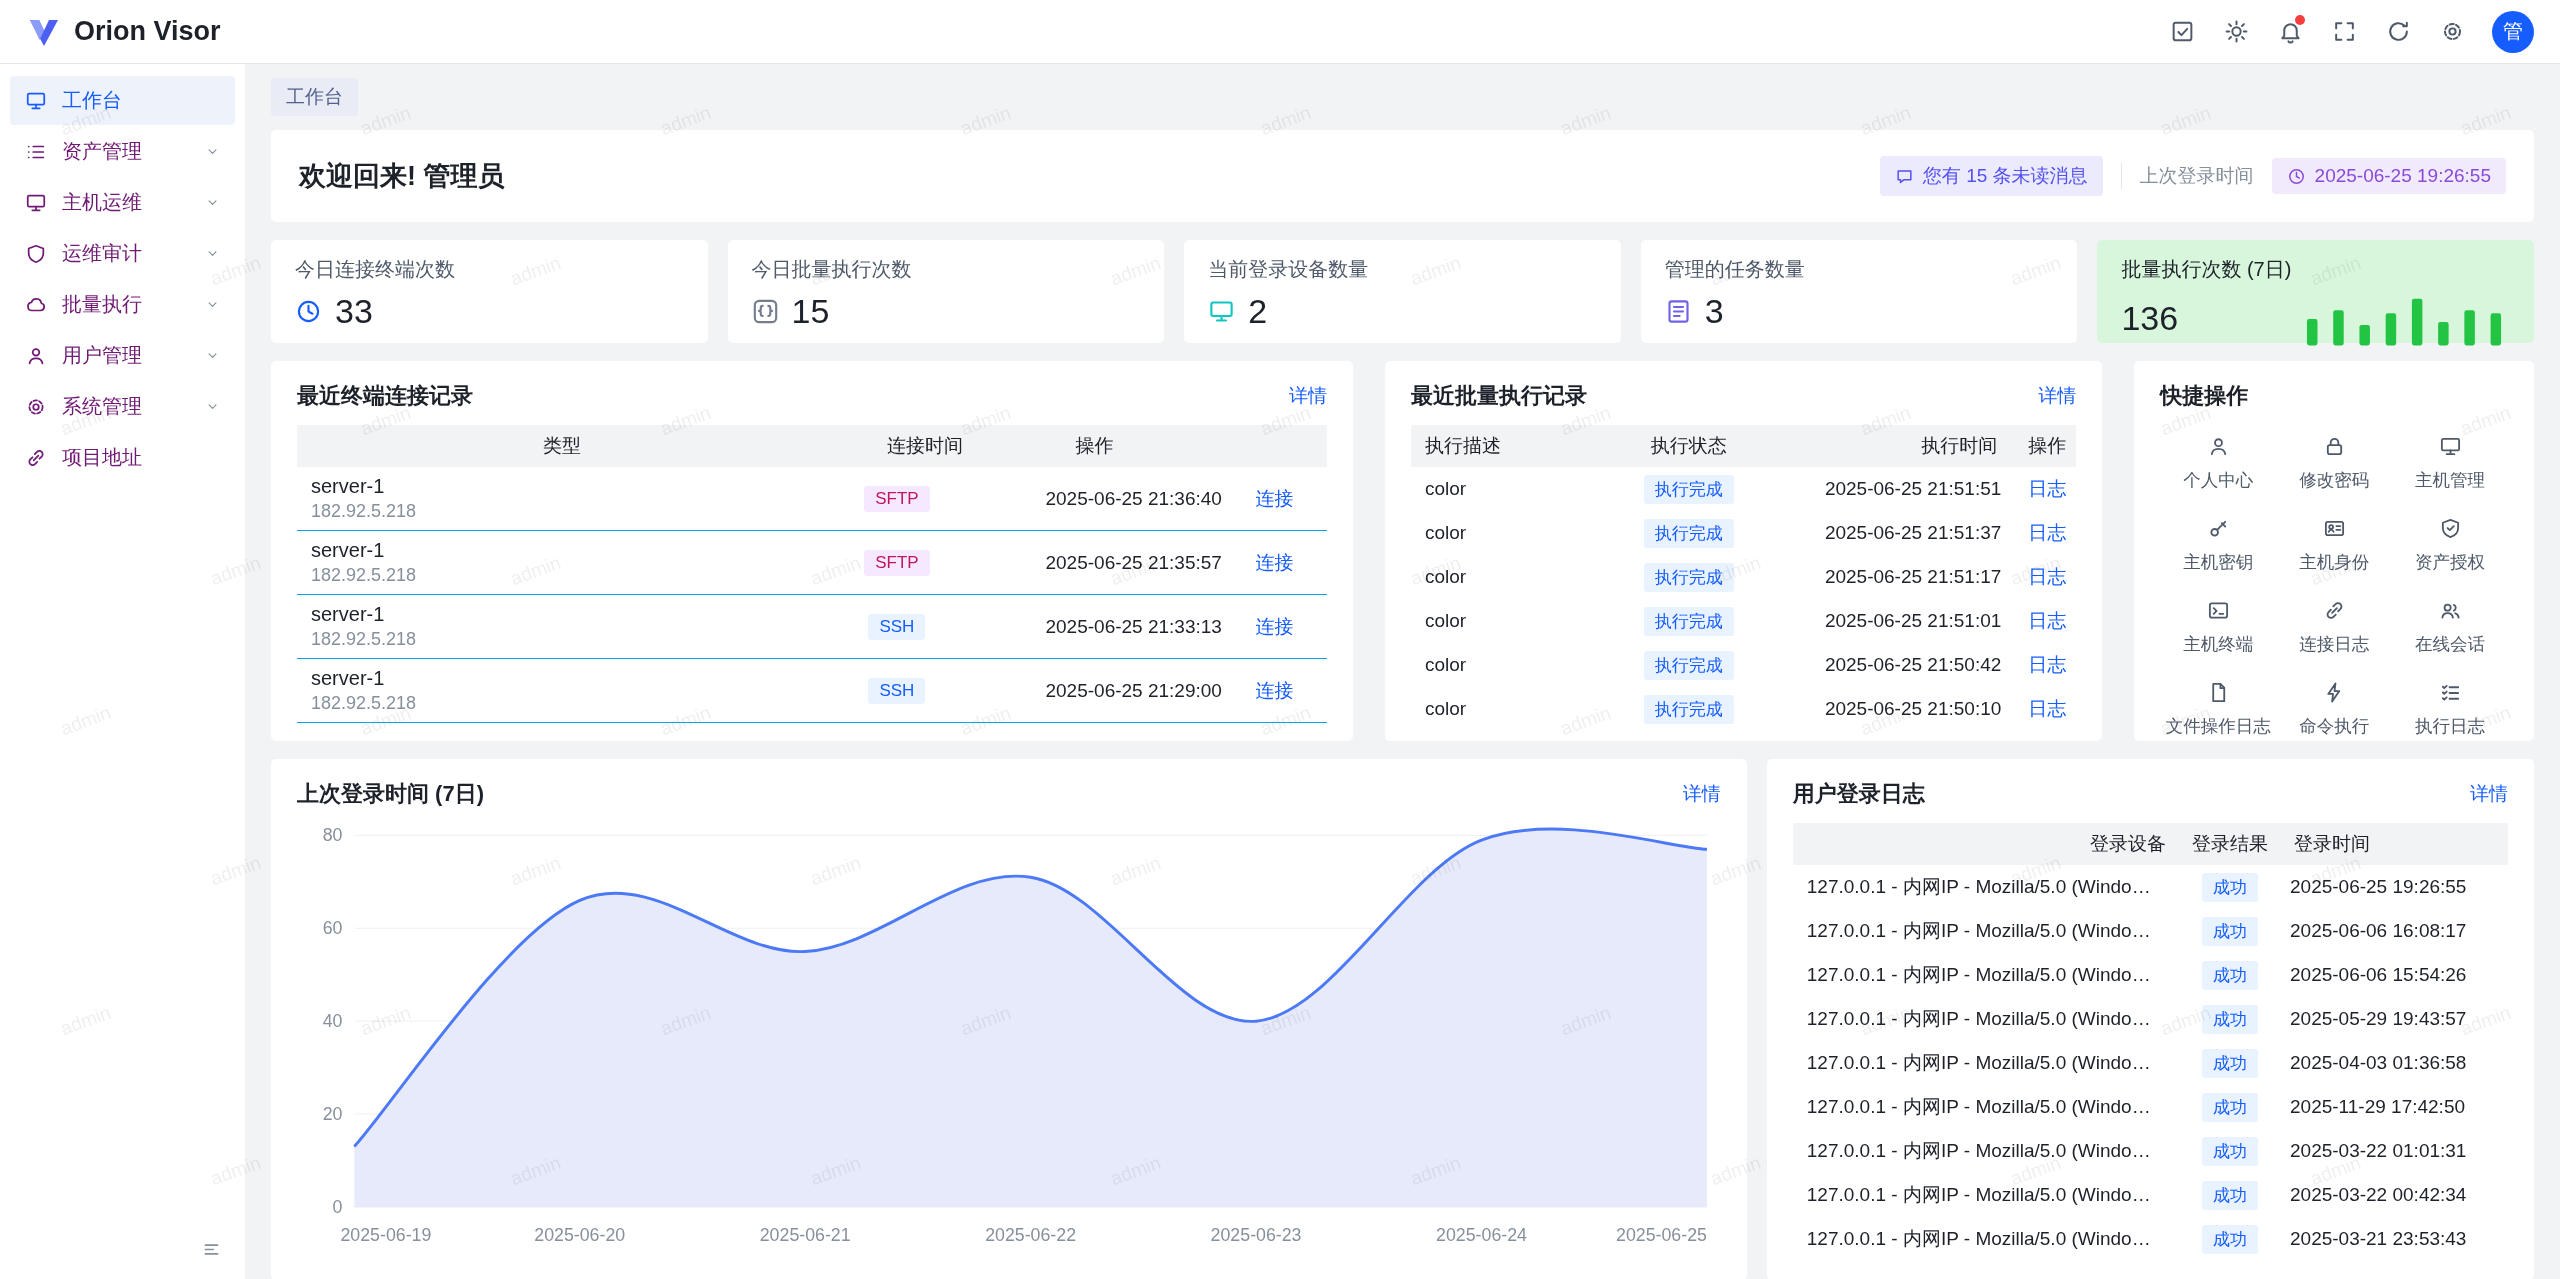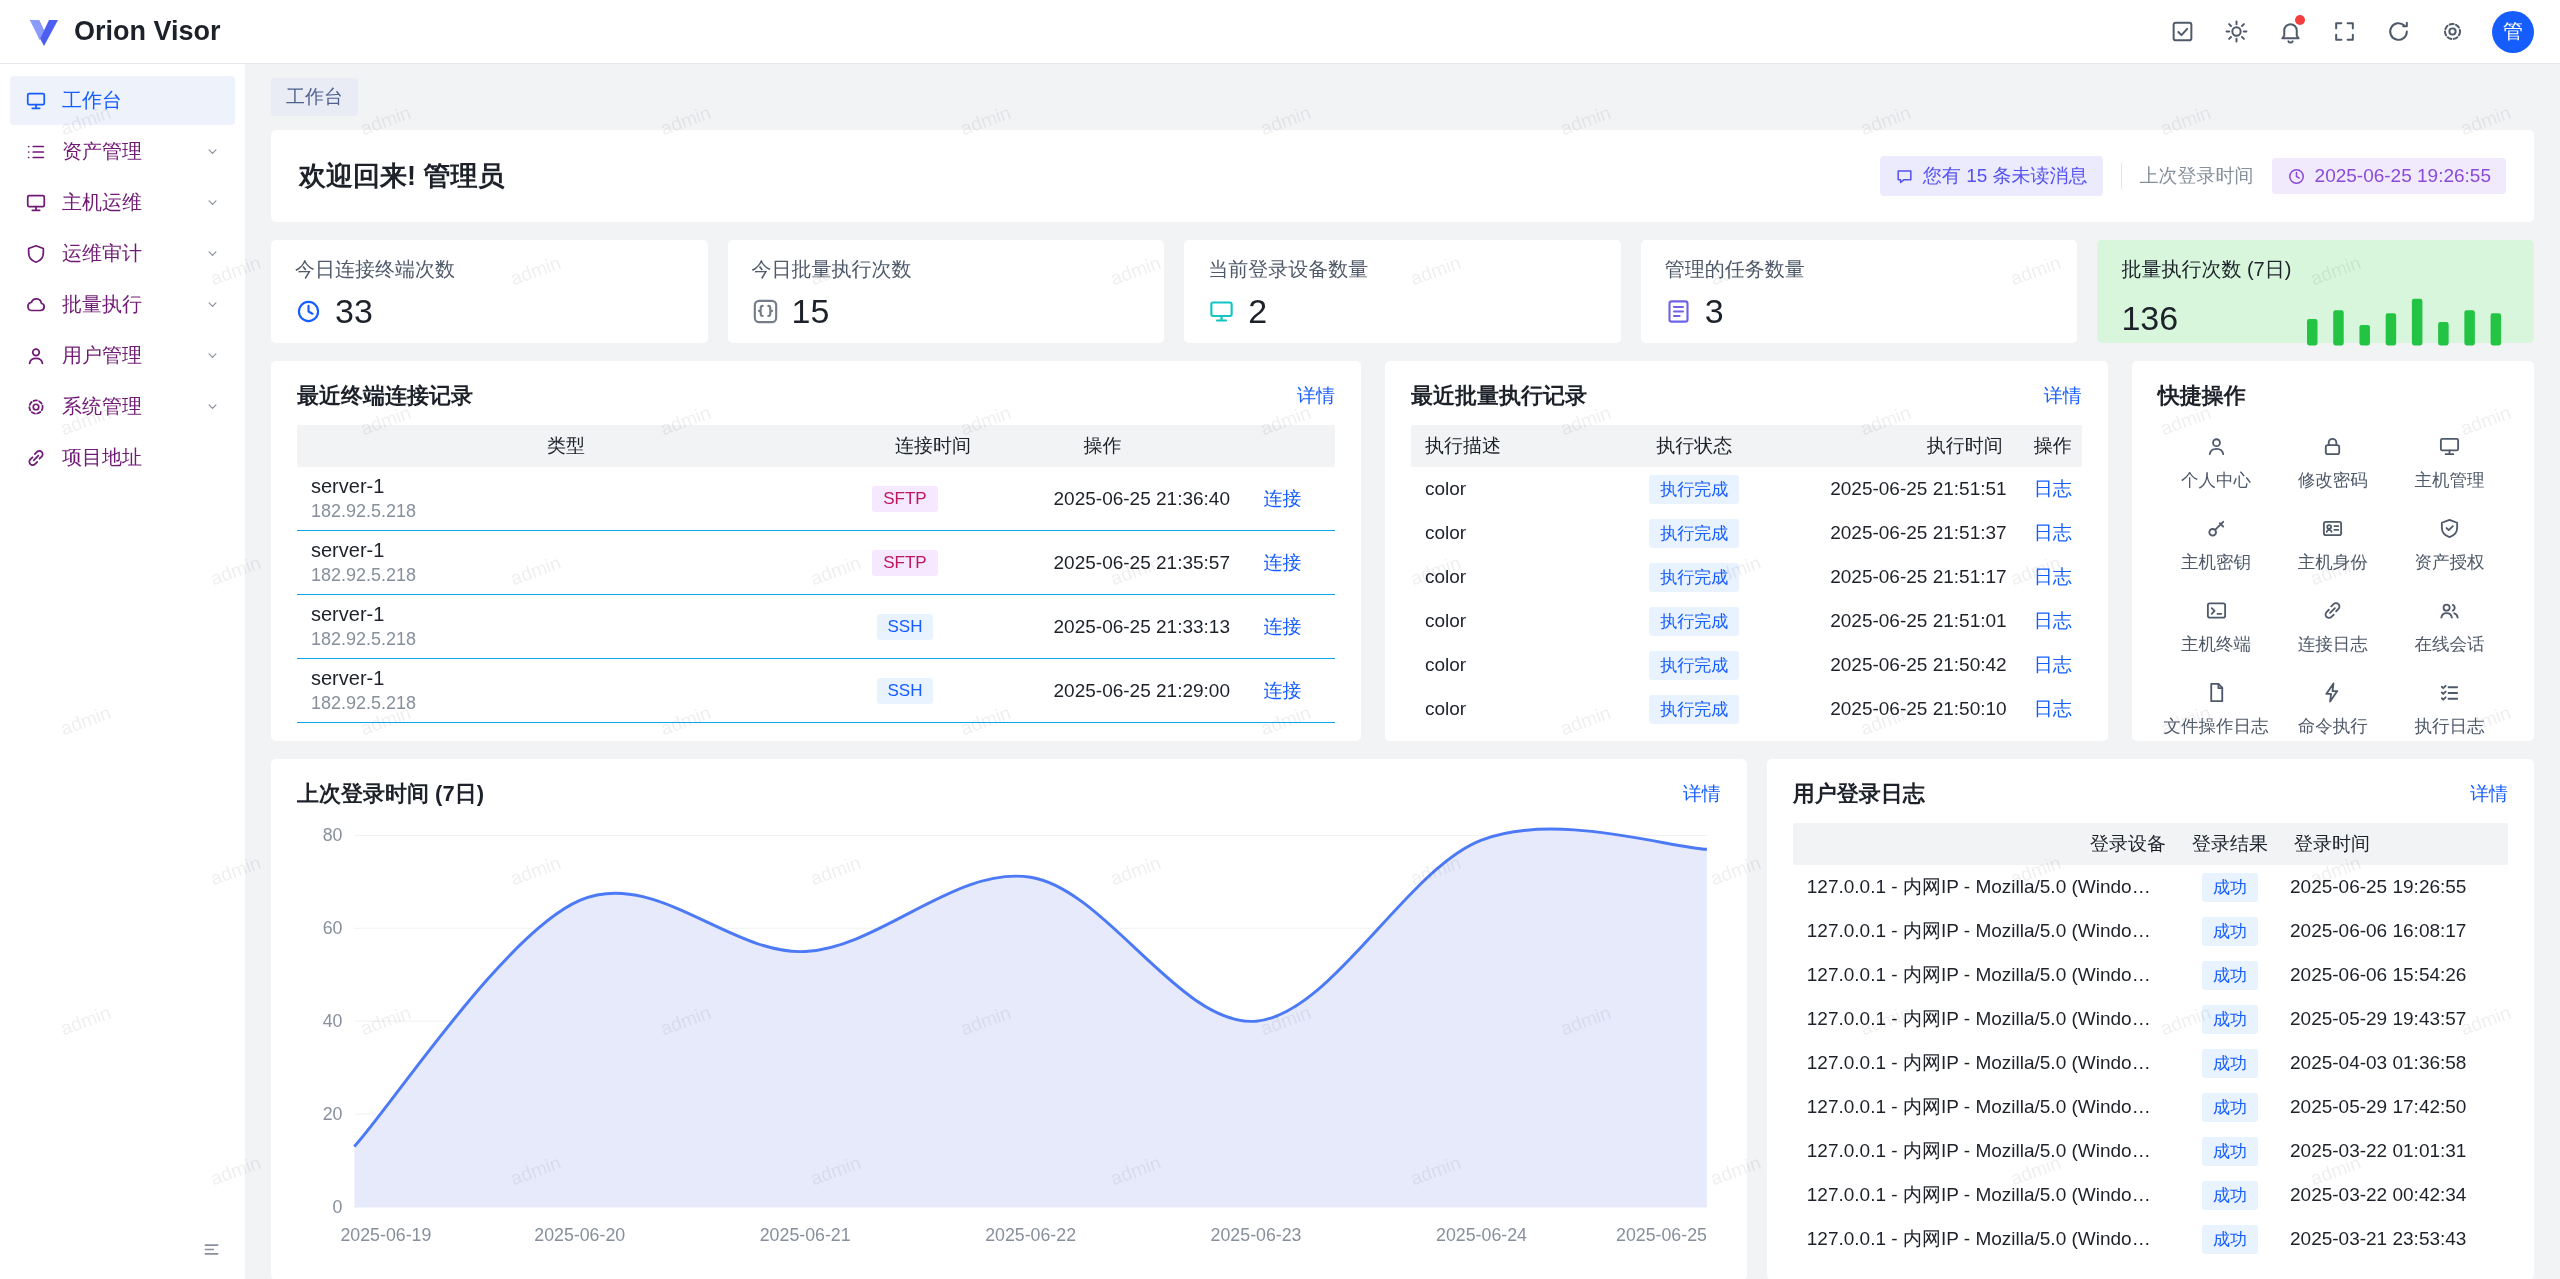--- a/index.html
+++ b/index.html
@@ -47,21 +47,21 @@
   .repeat-flat{display:contents}
   .stat-card{flex:1;height:103px;padding:16px 24px}
   .stat-label{font-size:20px;color:#4e5969;white-space:nowrap}
   .stat-value-row{display:flex;align-items:center;gap:13px;margin-top:9px}
   .stat-ic{font-size:27px;display:flex}
   .stat-value{font-size:34px;font-weight:500;color:#1d2129}
   .spark .stat-label{color:#1d2129}
   .spark-row{display:flex;align-items:center;justify-content:space-between;margin-top:6px}
   .spark-box{width:54%;height:58px}
 
-  .mid-row{display:flex;gap:24px;margin-top:18px;height:380px}
+  .mid-row{display:flex;gap:32px;margin-top:18px;height:380px}
   .panel{padding:20px 26px}
   .panel-head{display:flex;justify-content:space-between;align-items:center}
   .panel-head h2{font-size:22px;font-weight:600}
   .detail-link{font-size:19px}
   .tbl{margin-top:14px}
   .tbl-head{background:#f2f3f5;height:42px;font-size:19px;font-weight:500;color:#1d2129;border-radius:2px}
   .tbl-head span{padding:0 4px}
 
   .conn-grid{display:grid;grid-template-columns:1fr 140px 255px 105px;align-items:center}
   .conn-grid .c0{padding-left:14px;text-align:left}
@@ -717,21 +717,21 @@
 
             <div class="log-grid log-row">
               <span class="c0 device-cell">127.0.0.1 - 内网IP - Mozilla/5.0 (Windows NT 10.0; Win64;...</span>
               <span class="c1"><span class="tag">成功</span></span>
               <span class="c2 cell-time">2025-04-03 01:36:58</span>
             </div>
 
             <div class="log-grid log-row">
               <span class="c0 device-cell">127.0.0.1 - 内网IP - Mozilla/5.0 (Windows NT 10.0; Win64;...</span>
               <span class="c1"><span class="tag">成功</span></span>
-              <span class="c2 cell-time">2025-05-29 17:42:50</span>
+              <span class="c2 cell-time">2025-11-29 17:42:50</span>
             </div>
 
             <div class="log-grid log-row">
               <span class="c0 device-cell">127.0.0.1 - 内网IP - Mozilla/5.0 (Windows NT 10.0; Win64;...</span>
               <span class="c1"><span class="tag">成功</span></span>
               <span class="c2 cell-time">2025-03-22 01:01:31</span>
             </div>
 
             <div class="log-grid log-row">
               <span class="c0 device-cell">127.0.0.1 - 内网IP - Mozilla/5.0 (Windows NT 10.0; Win64;...</span>

